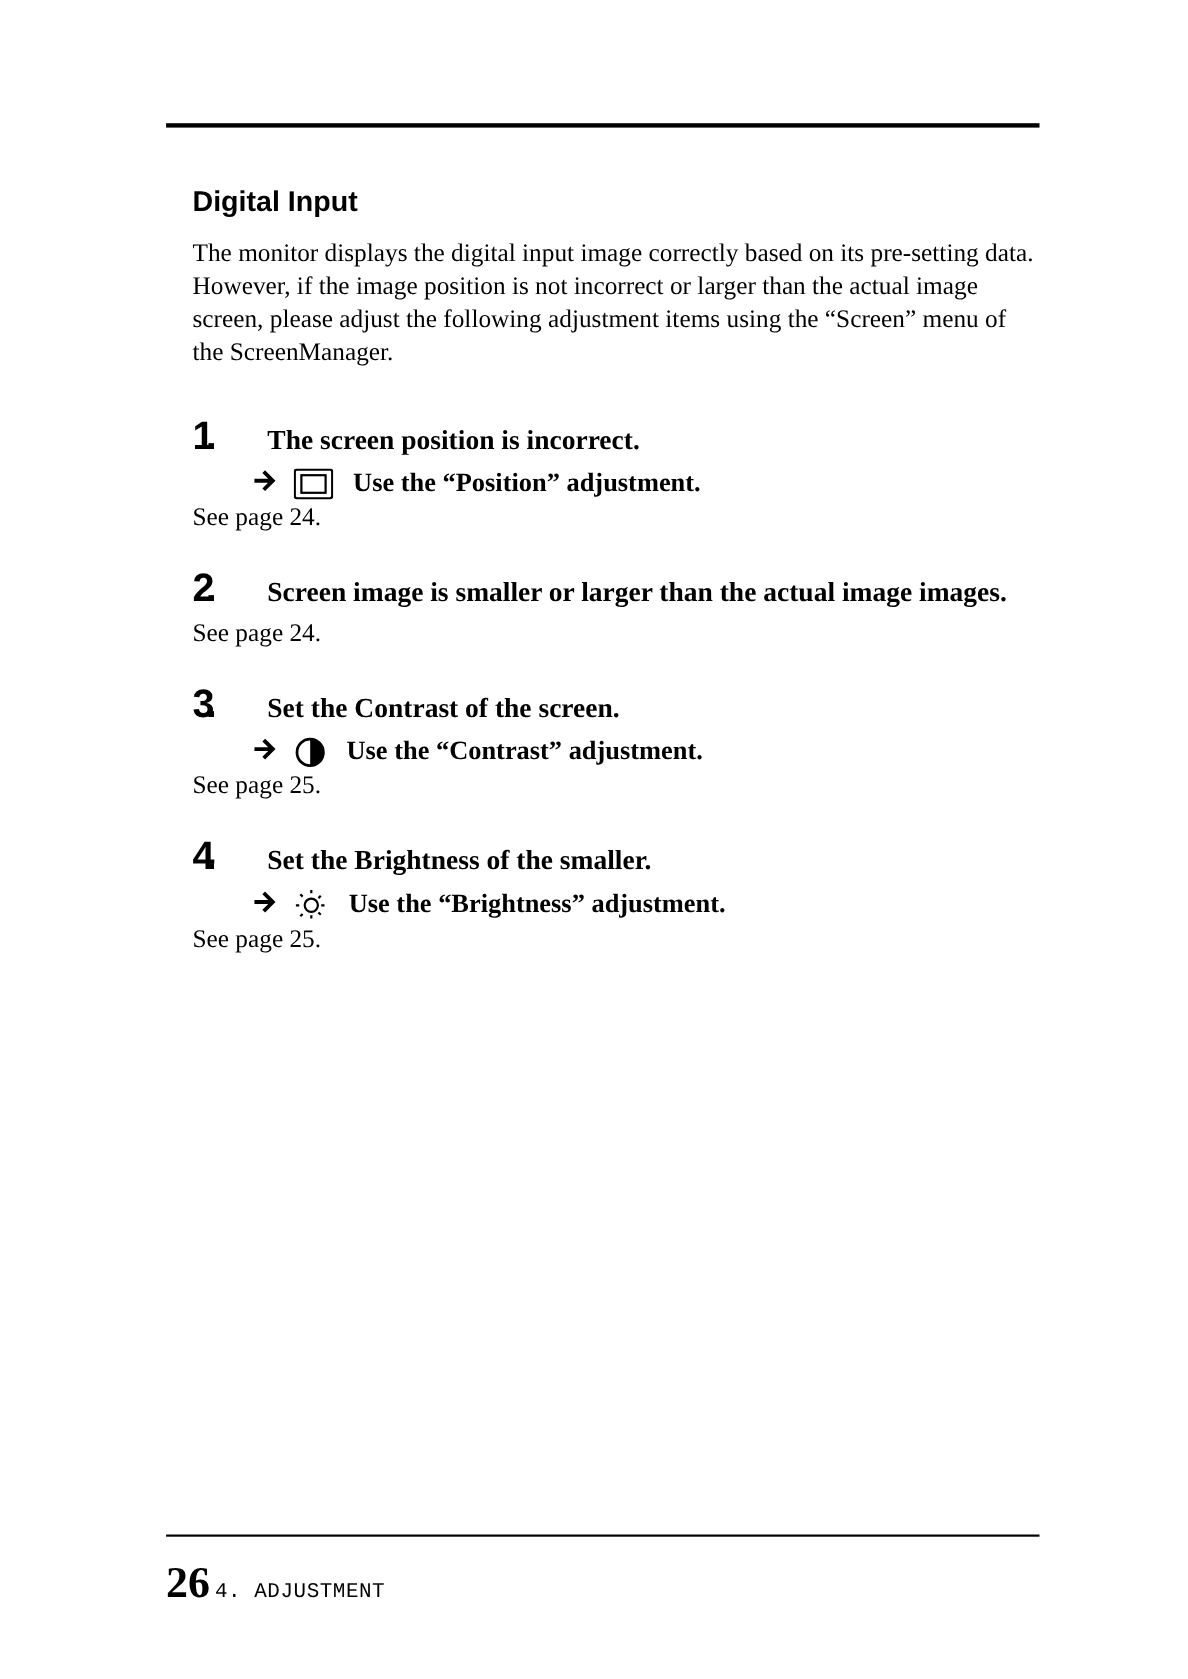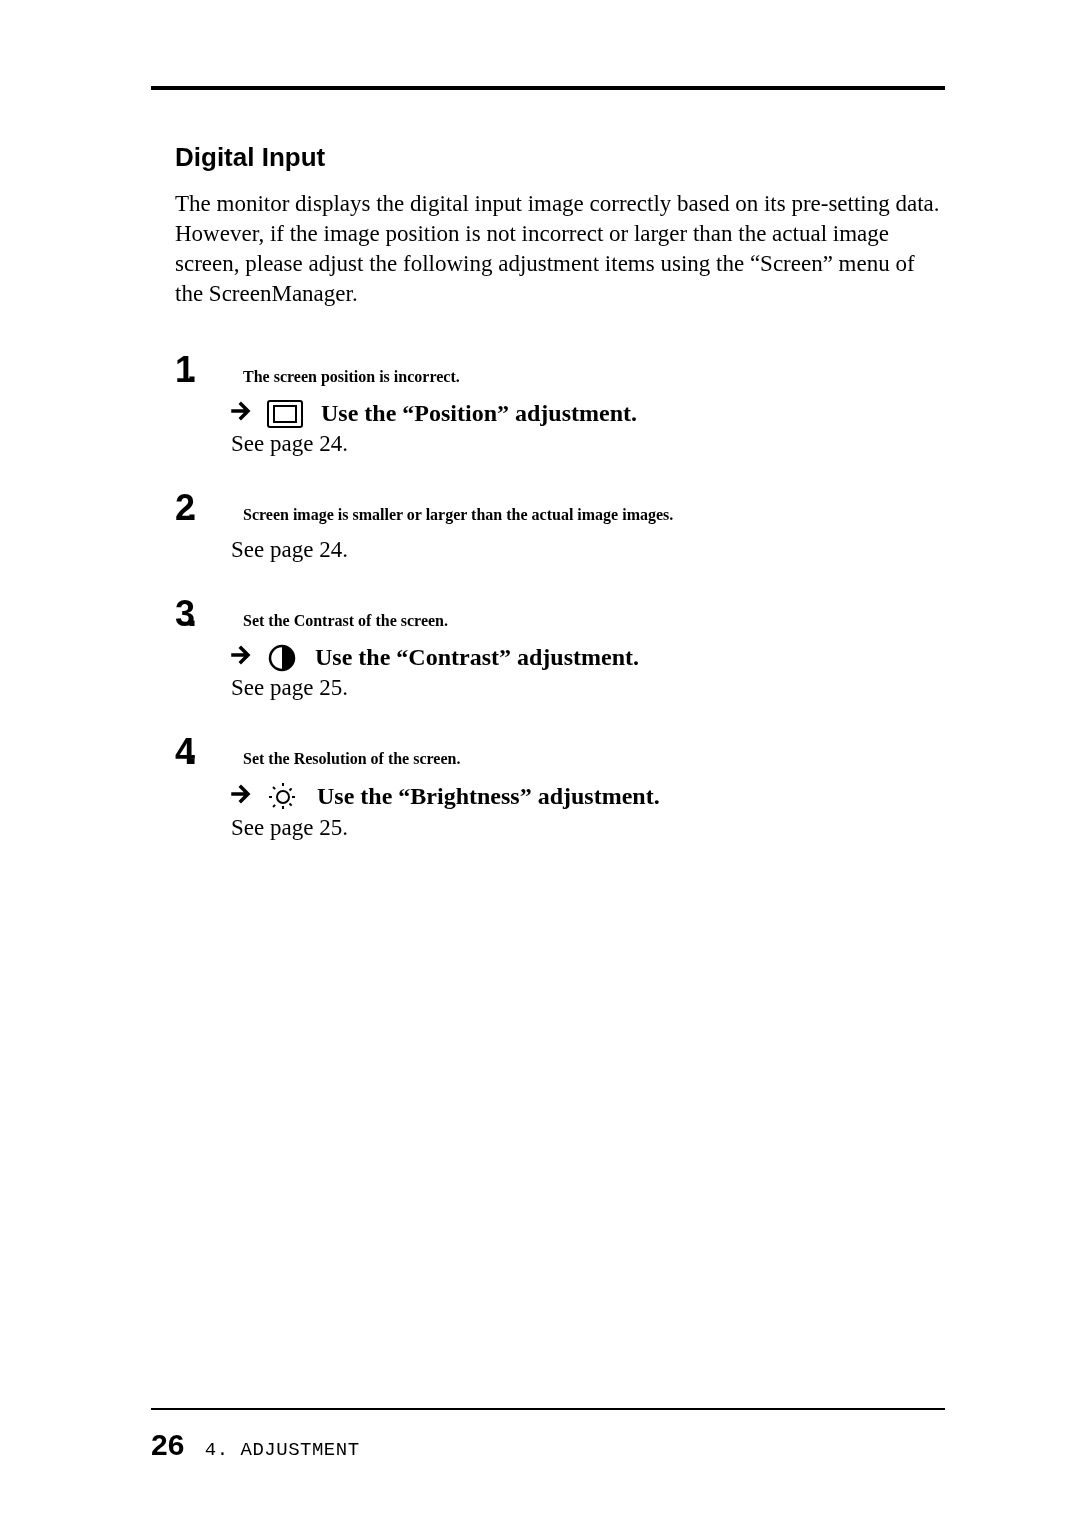--- a/index.html
+++ b/index.html
@@ -1,34 +1,34 @@
 <!DOCTYPE html>
 <html><head>
   <meta charset="utf-8">
   <style>
     * { margin: 0; padding: 0; box-sizing: border-box; }
     html, body { width: 1080px; height: 1526px; background: #fff; font-family: Georgia, 'Times New Roman', serif; color: #000; }
-    .page { position: relative; width: 1080px; height: 1526px; padding: 86px 140px 70px 175px; }
+    .page { position: relative; width: 1080px; height: 1526px; padding: 112px 140px 70px 175px; }
     .top-rule { border-top: 4px solid #000; width: 794px; margin-left: -24px; margin-bottom: 52px; }
     .section-title { font-family: Arial, Helvetica, sans-serif; font-weight: bold; font-size: 26px; margin-bottom: 16px; }
     .body-text { font-size: 23px; line-height: 1.3; margin-bottom: 40px; }
     .step { margin-bottom: 30px; }
     .step-line { display: flex; align-items: baseline; margin-bottom: 8px; }
     .step-num { font-family: Arial, Helvetica, sans-serif; font-weight: bold; font-size: 36px; width: 58px; flex-shrink: 0; }
     .step-dot { font-family: Arial, Helvetica, sans-serif; font-weight: bold; font-size: 36px; margin-left: -8px; }
-    .step-title { font-weight: bold; font-size: 16px; padding-left: 10px; }
+    .step-title { font-weight: bold; font-size: 25px; padding-left: 10px; }
     .action-line { display: flex; align-items: center; margin-left: 56px; margin-bottom: 2px; }
     .arrow { font-weight: bold; font-size: 26px; margin-right: 14px; }
     .action-icon { display: inline-flex; align-items: center; justify-content: center; margin-right: 18px; }
     .action-text { font-weight: bold; font-size: 24px; }
-    .see-page { font-size: 23px; margin-left: 56px; margin-top: 2px; }
+    .see-page { font-size: 23px; margin-top: 2px; }
     .footer { position: absolute; left: 151px; right: 140px; bottom: 64px; }
     .bottom-rule { border-top: 2.5px solid #000; width: 794px; margin-bottom: 18px; }
     .footer-text { font-family: Arial, Helvetica, sans-serif; }
-    .page-num { font-weight: bold; font-size: 30px; margin-right: 16px; }
+    .page-num { font-weight: bold; font-size: 40px; margin-right: 0; font-family: Liberation Serif, serif; }
     .section-name { font-size: 19px; letter-spacing: 0.5px; font-family: Liberation Mono, monospace; }
   </style>
 </head>
 <body>
 
 <div class="page">
   <div class="top-rule"></div>
 
   <div class="section-title">Digital Input</div>
   <div class="body-text">The monitor displays the digital input image correctly based on its pre-setting data. However, if the image position is not incorrect or larger than the actual image screen, please adjust the following adjustment items using the “Screen” menu of the ScreenManager.</div>
@@ -81,21 +81,21 @@
         </svg>
       </span>
       <span class="action-text">Use the “Contrast” adjustment.</span>
     </div>
     <div class="see-page">See page 25.</div>
   </div>
 
   <div class="step">
     <div class="step-line">
       <span class="step-num"><span>4</span><span class="step-dot">.</span></span>
-      <span class="step-title">Set the Resolution of the screen.</span>
+      <span class="step-title">Set the Brightness of the smaller.</span>
     </div>
     <div class="action-line">
       <span class="arrow">
         <svg width="22" height="22" viewBox="0 0 22 22">
             <path d="M2 11 L16 11 M10 4 L17 11 L10 18" stroke="#000" stroke-width="3.5" fill="none" stroke-linecap="square"></path>
           </svg>
       </span>
       <span class="action-icon">
         <svg width="32" height="32" viewBox="0 0 32 32">
           <circle cx="16" cy="16" r="6" fill="none" stroke="#000" stroke-width="2"></circle>

